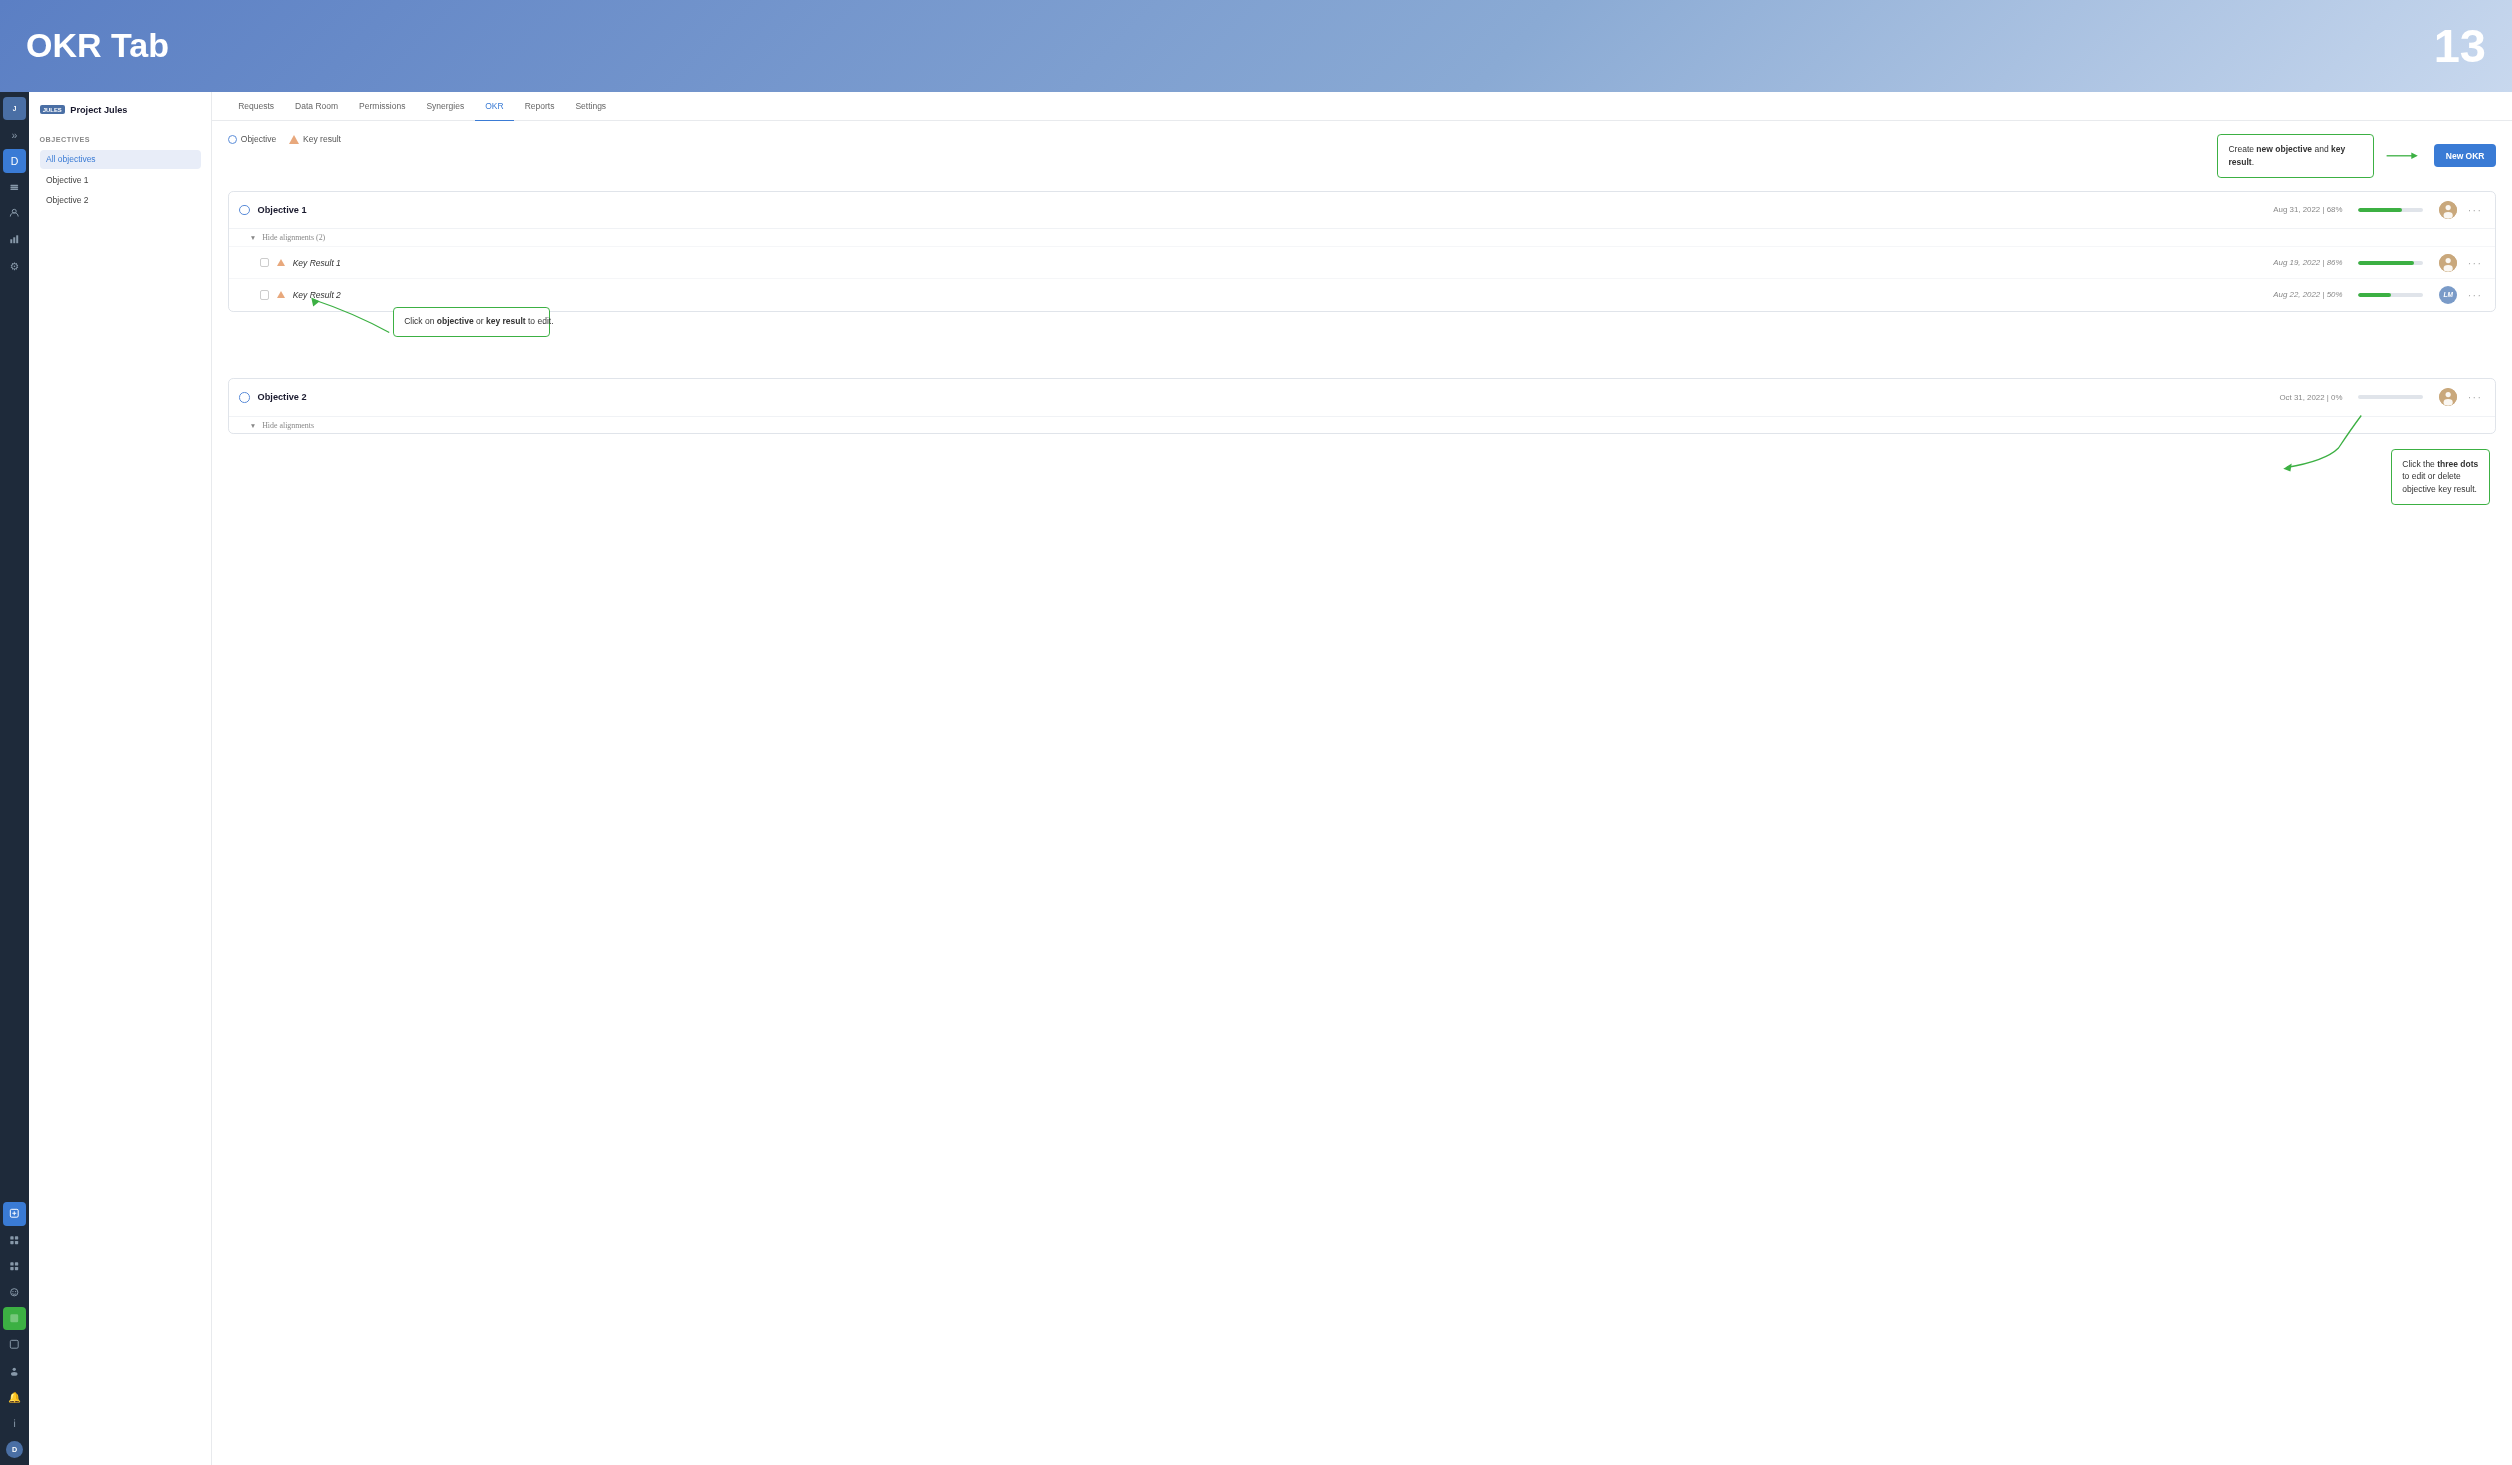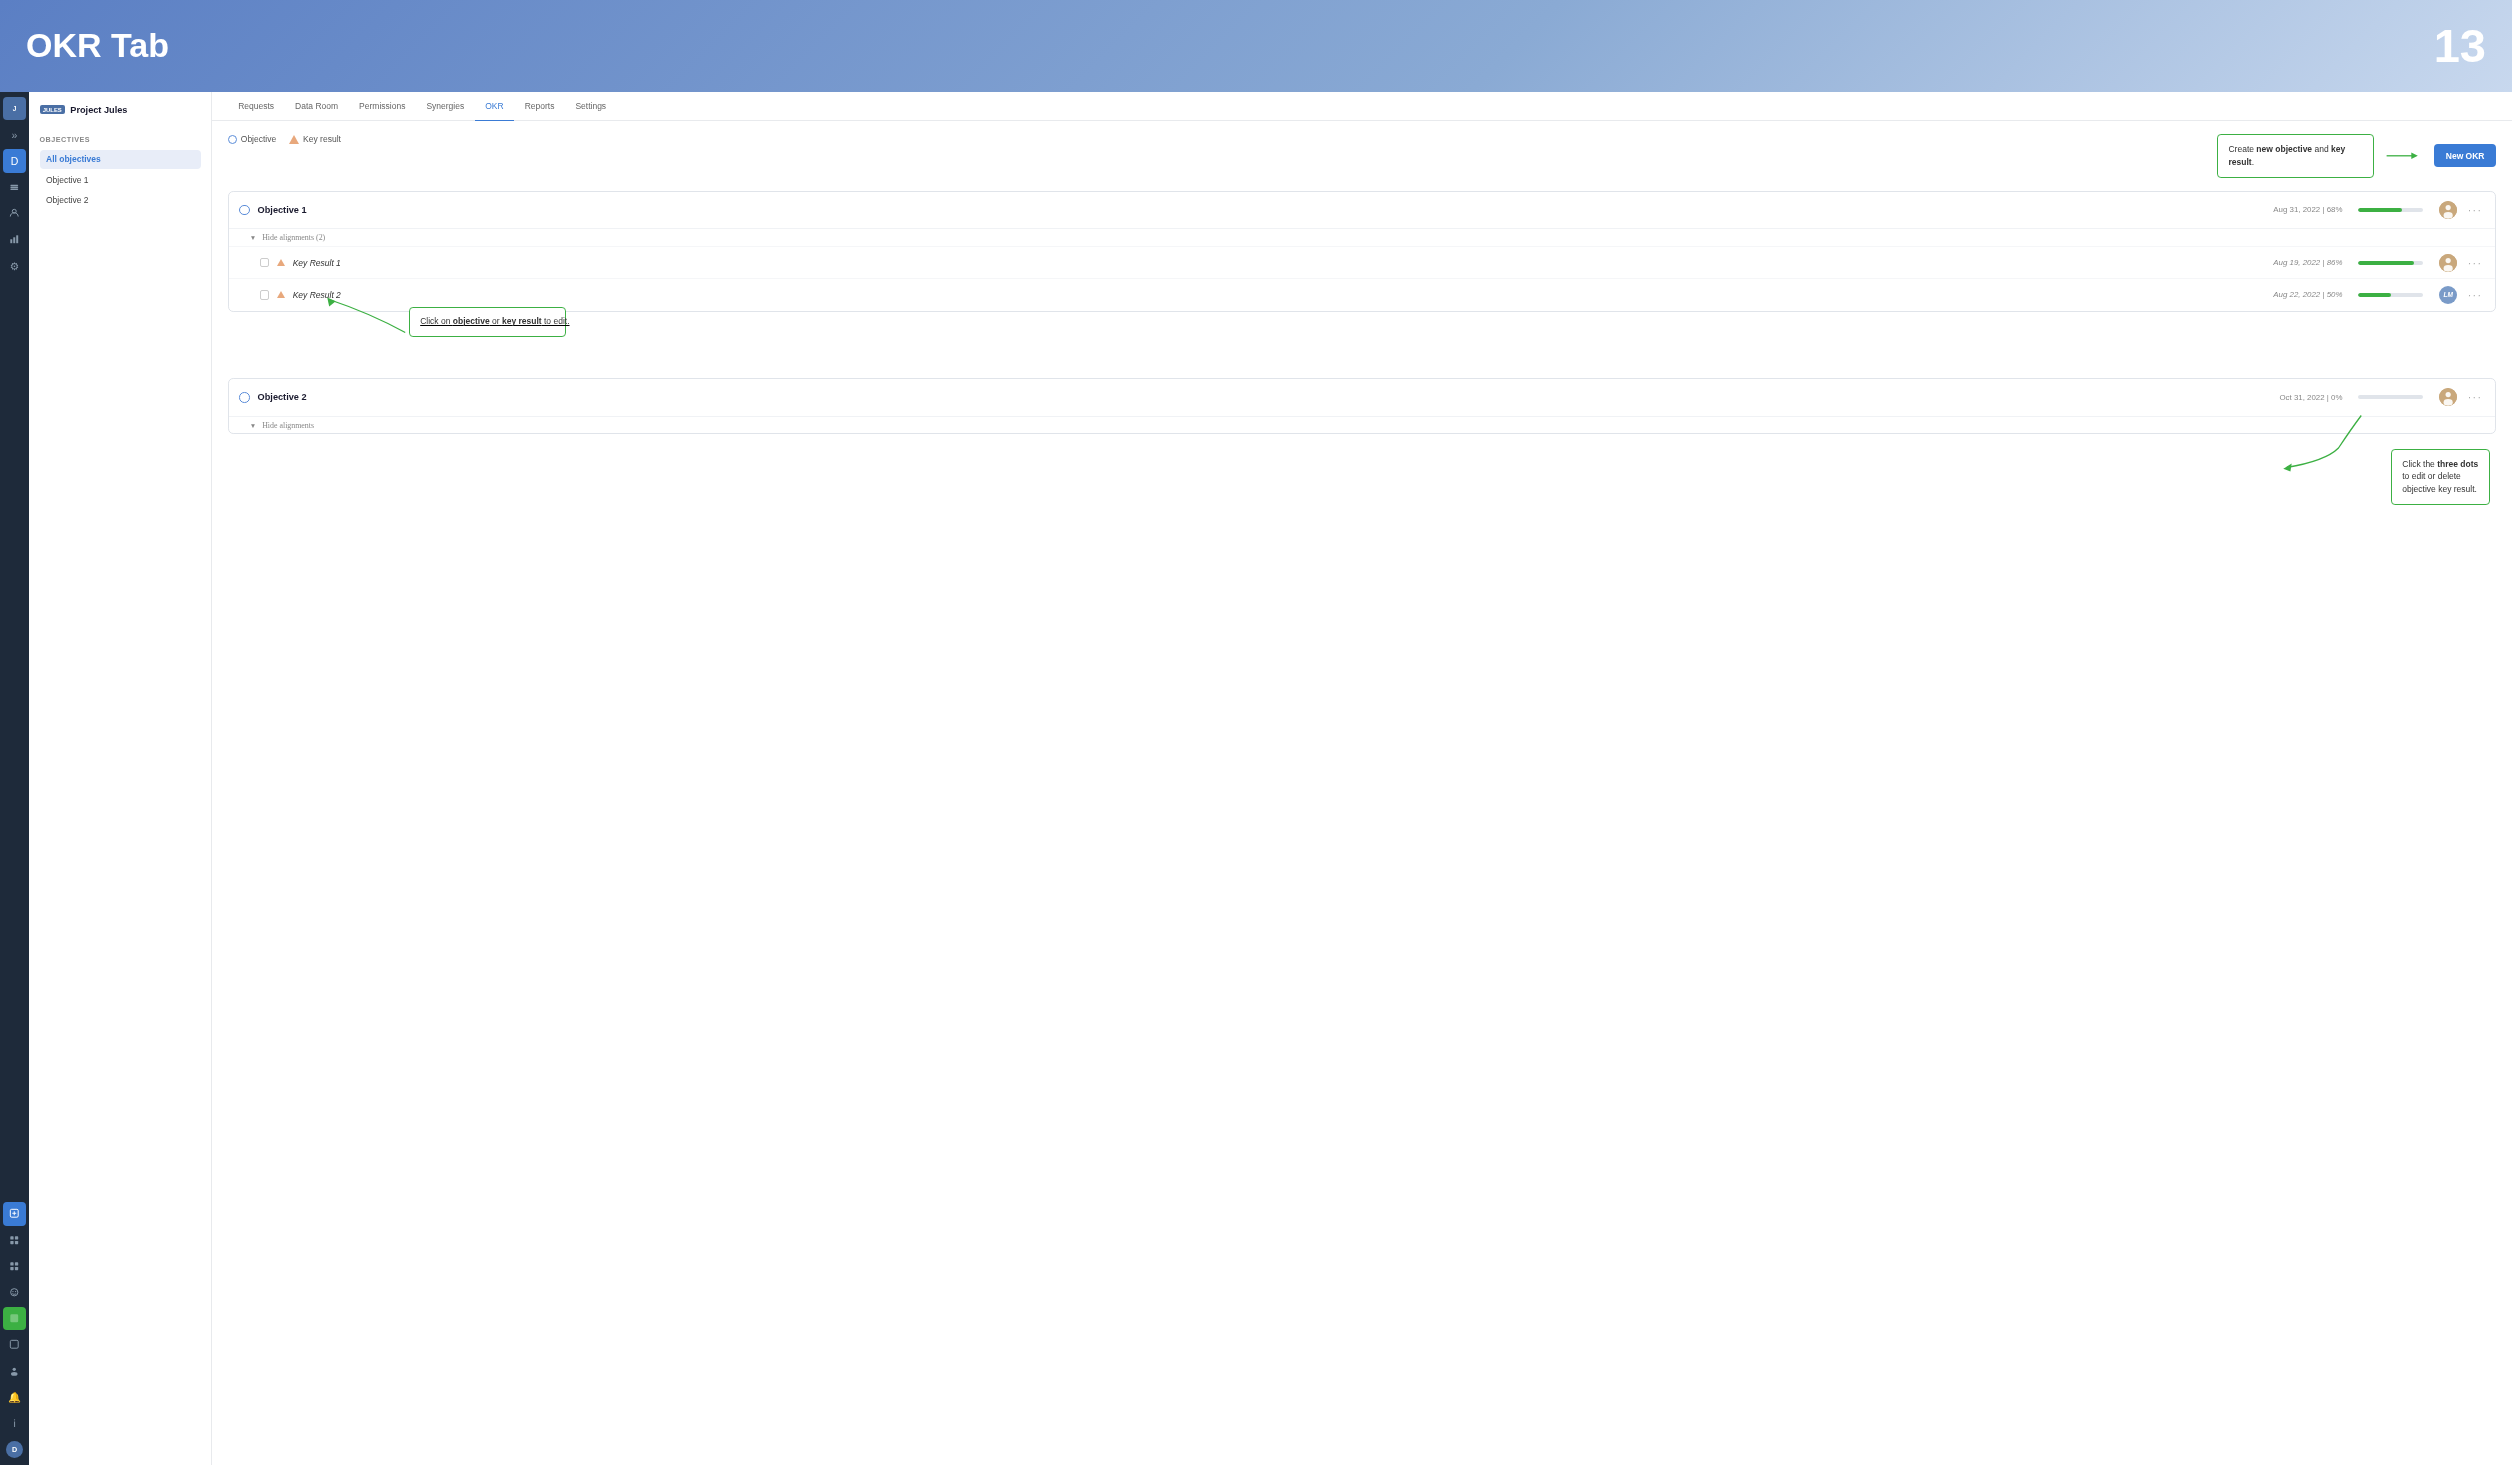--- a/index.html
+++ b/index.html
@@ -98,21 +98,21 @@
       text-transform: uppercase;
     }
     .sidebar-item {
       padding: 4.6px 6.5px;
       border-radius: 3.9px;
       font-size: 8.5px;
       color: #444;
       cursor: pointer;
       margin-bottom: 1.3px;
     }
-    .sidebar-item.active { background: #e8edf8; color: #3a7bd5; font-weight: 700; }
+    .sidebar-item.active { background: #e8edf8; color: #3a7bd5; font-weight: 400; }
 
     
     .main-content {
       flex: 1;
       display: flex;
       flex-direction: column;
       overflow: hidden;
     }
 
     
@@ -510,21 +510,21 @@
           <div class="avatar alt">LM</div>
           <span class="three-dots">···</span>
         </div>
 
         <div style="position:absolute; bottom:-39px; left:222px; z-index:10; display:flex; align-items:center; gap:0;">
           
         </div>
       </div>
 
       <div style="position:relative; height:52px; margin-bottom:2.6px;">
-        <div style="position:absolute; left:181px; top:-13px; z-index:20;text-decoration:underline;">
+        <div style="position:absolute; left:165px; top:-13px; z-index:20;">
 
           <svg width="105" height="52" viewBox="0 0 160 80" style="position:absolute; left:-105px; top:-19.6px;">
             <path d="M155 70 Q100 40 40 20" stroke="#3cb043" stroke-width="2" fill="none"></path>
             <polygon points="35,16 48,22 38,30" fill="#3cb043"></polygon>
           </svg>
           <div class="callout-box" style="white-space:nowrap;">
             Click on <b>objective</b> or <b>key result</b> to edit.
           </div>
         </div>
       </div>

